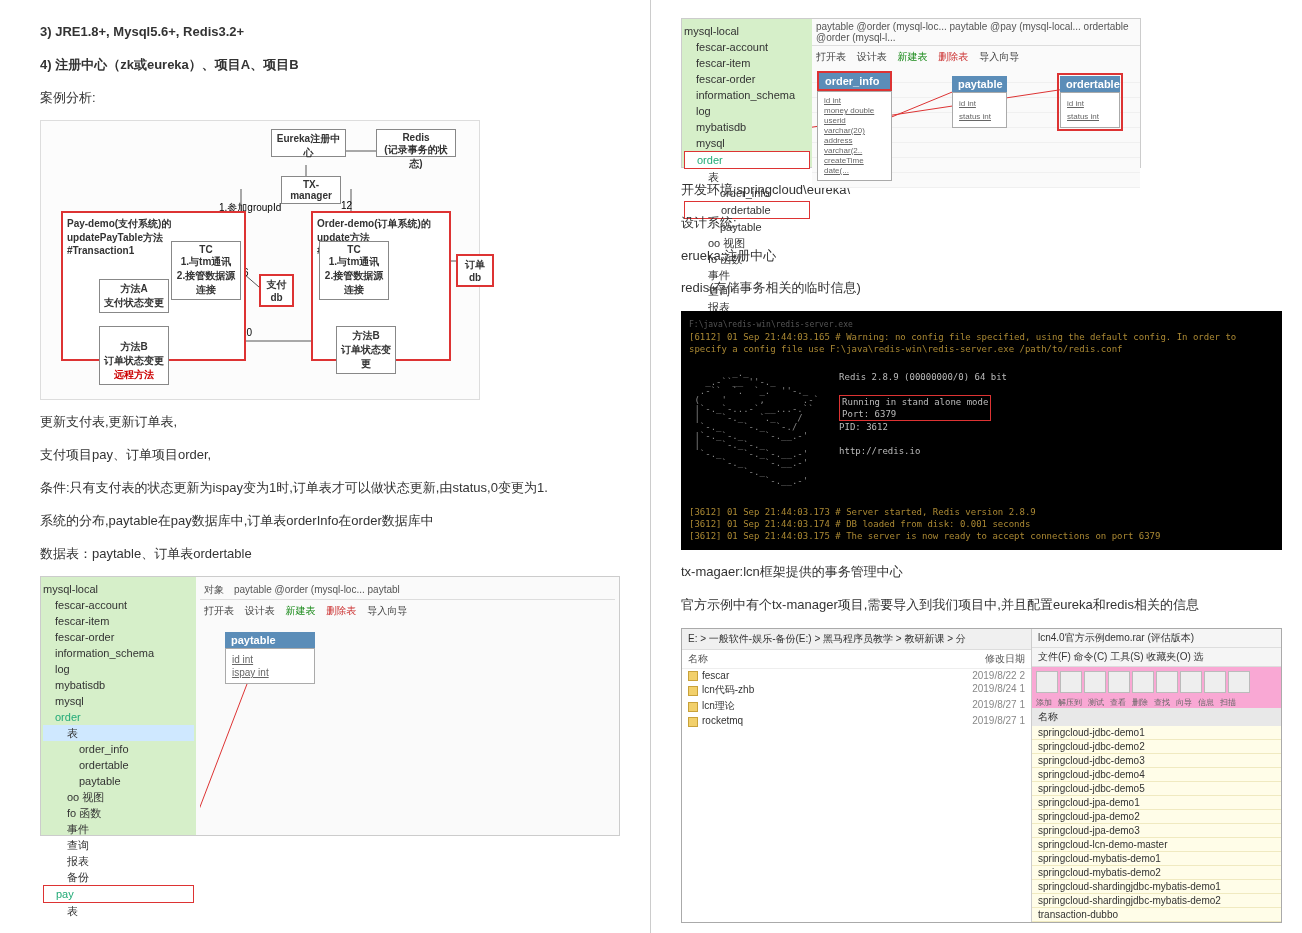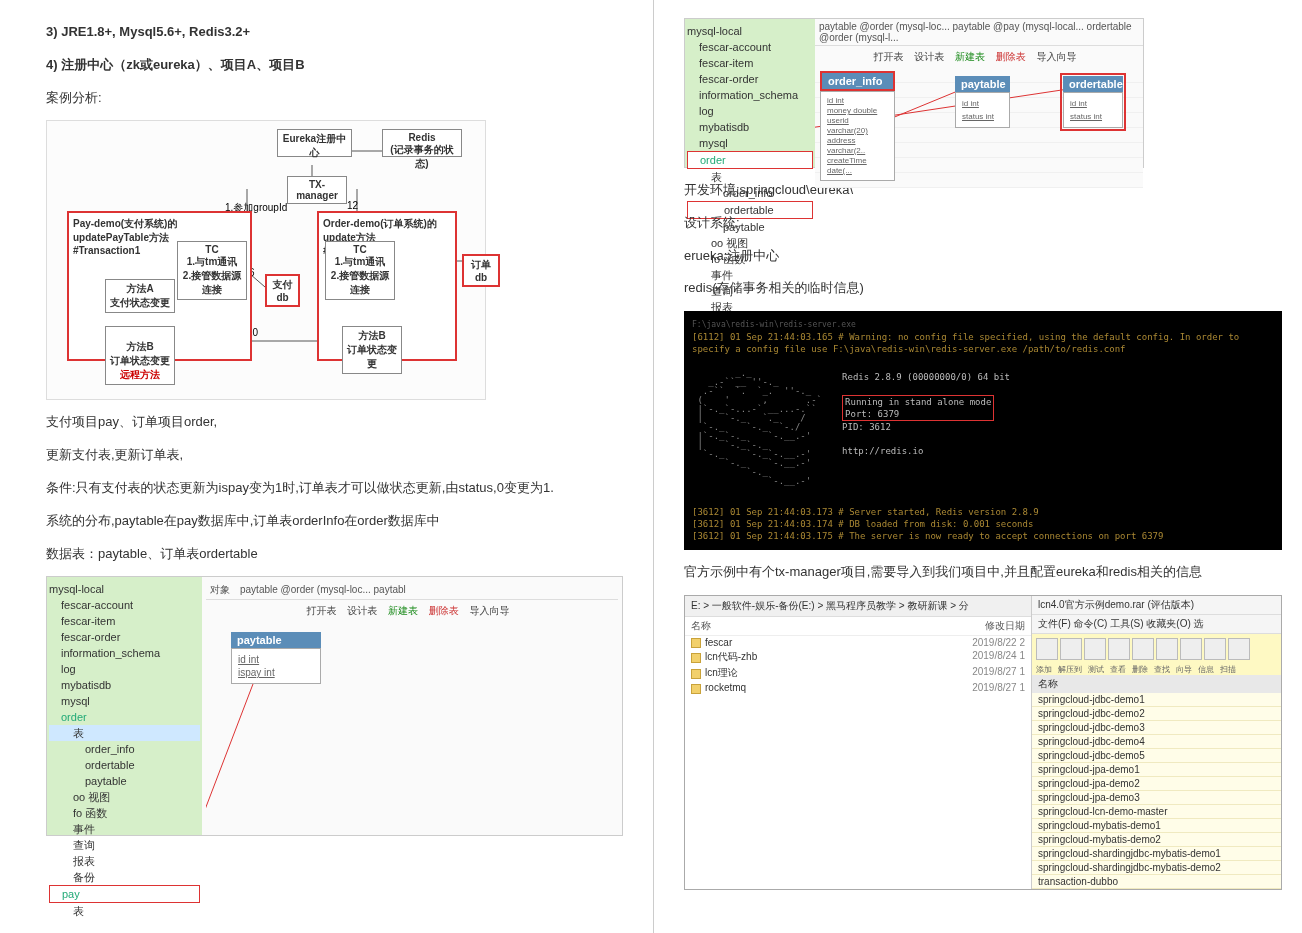--- a/index.html
+++ b/index.html
@@ -1,49 +1,49 @@
 <!DOCTYPE html>
 <html><head>
 <meta charset="utf-8">
 <style>
   * { box-sizing: border-box; margin: 0; padding: 0; }
   body { font-family: "Microsoft YaHei", Arial, sans-serif; font-size: 13px; color: #333; background: #fff; }
-  .page { display: flex; width: 1302px; min-height: 933px; padding-left: 6px; }
+  .page { display: flex; width: 1302px; min-height: 933px; }
   .col { width: 50%; padding: 10px 30px; }
   .col-left { border-right: 1px solid #ccc; padding-left: 40px; }
   .col-right { padding-right: 20px; }
   p { margin: 12px 0; line-height: 1.6; }
   .bold { font-weight: bold; }
   .diag1 { border: 1px solid #ddd; width: 440px; height: 280px; position: relative; background: #fcfcfc; margin-top: 8px; }
   .dbox { position: absolute; border: 1px solid #888; background: #fff; font-size: 10px; text-align: center; padding: 2px; font-weight: bold; }
   .redbox { border: 2px solid #d33; }
   .redtext { color: #c00; font-size: 10px; }
   .sqlpanel { display: flex; border: 1px solid #ccc; margin-top: 8px; font-size: 11px; }
   .tree { width: 155px; background: #d6efc9; padding: 4px 2px; line-height: 16px; }
   .tree .ind1 { padding-left: 12px; }
   .tree .ind2 { padding-left: 24px; }
   .tree .ind3 { padding-left: 36px; }
   .tree .sel { background: #fff; border: 1px solid #d33; }
   .tree .selblue { background: #cfe8ff; }
   .sqlmain { flex: 1; background: #fafafa; padding: 4px; }
   .tabrow { padding: 2px 4px; border-bottom: 1px solid #ddd; font-size: 10px; color: #555; }
-  .toolrow { padding: 4px; font-size: 10px; color: #444; text-align: center; }
+  .toolrow { padding: 4px; font-size: 10px; color: #444; }
   .toolrow span { margin-right: 8px; }
   .tblhead { background: #5b8db8; color: #fff; padding: 2px 6px; width: 90px; font-weight: bold; font-size: 11px; }
   .tblbody { background: #fff; padding: 4px 6px; width: 90px; border: 1px solid #aaa; font-size: 10px; color: #666; line-height: 13px; text-decoration: underline; }
   .gridarea { position: relative; height: 120px; background: repeating-linear-gradient(0deg,#f0f0f0,#f0f0f0 1px,#fafafa 1px,#fafafa 15px), repeating-linear-gradient(90deg,#f0f0f0,#f0f0f0 1px,transparent 1px,transparent 15px); }
   .tblfloat { position: absolute; }
   .console { background: #000; color: #bbb; font-family: Consolas, monospace; font-size: 9px; padding: 8px; margin-top: 8px; line-height: 12px; min-height: 200px; position: relative; }
   .console .gold { color: #aa8833; }
   .console .redb { border: 1px solid #d33; display: inline-block; padding: 0 2px; }
   .ascii { color: #888; font-size: 9px; line-height: 9px; white-space: pre; margin: 8px 0; }
   .filewin { border: 1px solid #aaa; margin-top: 6px; font-size: 11px; }
   .fw-top { display: flex; }
   .fw-left { flex: 1; background: #fff; }
-  .fw-right { width: 250px; background: #fef9c3; border-left: 1px solid #ccc; }
+  .fw-right { width: 250px; background: #f9a8d4; border-left: 1px solid #ccc; }
   .fw-nav { background: #f0f0f0; padding: 3px 6px; font-size: 10px; border-bottom: 1px solid #ddd; }
   .fw-cols { display: flex; font-size: 10px; color: #555; padding: 2px 6px; border-bottom: 1px solid #eee; }
   .fw-cols .c1 { flex: 1; }
   .fw-cols .c2 { width: 70px; text-align: right; }
   .fw-row { display: flex; font-size: 10px; padding: 1px 6px; }
   .fw-row .c1 { flex: 1; }
   .fw-row .c2 { width: 70px; text-align: right; color: #888; }
   .fw-row.sel { background: #cfe8ff; border: 1px solid #d33; }
   .fico { display: inline-block; width: 10px; height: 10px; background: #f2d06b; border: 1px solid #c9a23a; margin-right: 4px; vertical-align: middle; }
   .rarico { display: inline-block; width: 10px; height: 10px; background: #d44; border: 1px solid #a22; margin-right: 4px; vertical-align: middle; }
@@ -108,22 +108,22 @@
     <div class="dbox" style="left:58px;top:205px;width:70px;white-space:pre-line">
       <span>方法B
 订单状态变更</span><br><span class="redtext">远程方法</span>
     </div>
     <div class="dbox" style="left:295px;top:205px;width:60px;white-space:pre-line">方法B
 订单状态变更</div>
     <div class="dbox redbox" style="left:218px;top:153px;width:35px">支付db</div>
     <div class="dbox redbox" style="left:415px;top:133px;width:38px">订单db</div>
   </div>
 
+  <p>更新支付表,更新订单表,</p>
   <p>支付项目pay、订单项目order,</p>
-  <p>更新支付表,更新订单表,</p>
   <p>条件:只有支付表的状态更新为ispay变为1时,订单表才可以做状态更新,由status,0变更为1.</p>
   <p>系统的分布,paytable在pay数据库中,订单表orderInfo在order数据库中</p>
   <p>数据表：paytable、订单表ordertable</p>
 
   <div class="sqlpanel" style="height:260px">
     <div class="tree">
       <div>mysql-local</div>
       <div class="ind1">fescar-account</div>
       <div class="ind1">fescar-item</div>
       <div class="ind1">fescar-order</div>
@@ -263,20 +263,21 @@
         <div>PID: 3612</div><br>
         <div>http://redis.io</div>
       </div>
     </div>
     <br>
     <div class="gold">[3612] 01 Sep 21:44:03.173 # Server started, Redis version 2.8.9</div>
     <div class="gold">[3612] 01 Sep 21:44:03.174 # DB loaded from disk: 0.001 seconds</div>
     <div class="gold">[3612] 01 Sep 21:44:03.175 # The server is now ready to accept connections on port 6379</div>
   </div>
 
+  <p>tx-magaer:lcn框架提供的事务管理中心</p>
   <p>官方示例中有个tx-manager项目,需要导入到我们项目中,并且配置eureka和redis相关的信息</p>
 
   <div class="filewin">
     <div class="fw-top">
       <div class="fw-left">
         <div class="fw-nav">E: &gt; 一般软件-娱乐-备份(E:) &gt; 黑马程序员教学 &gt; 教研新课 &gt; 分</div>
         <div class="fw-cols">
               <div class="c1">名称</div>
               <div class="c2">修改日期</div>
             </div>

